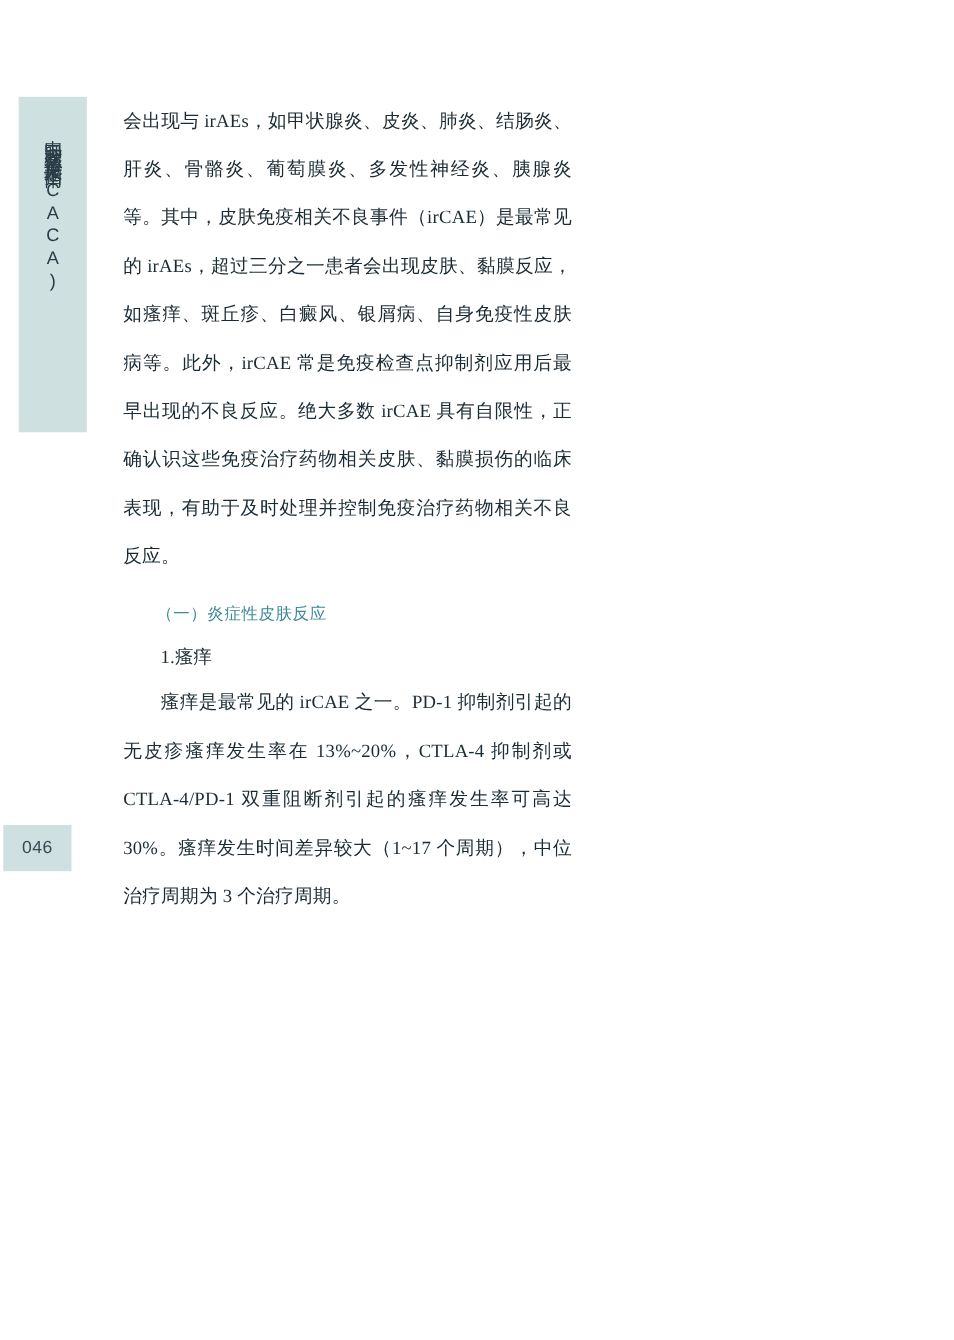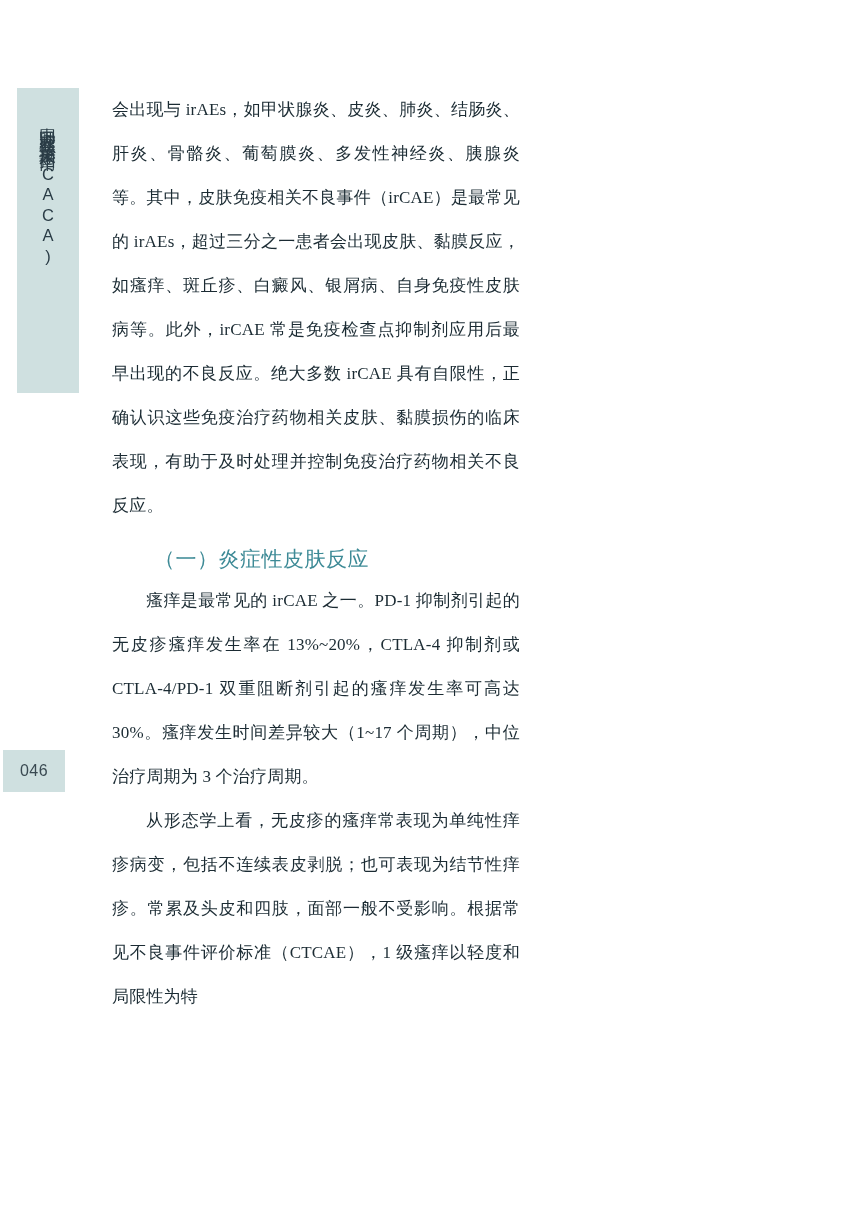--- a/index.html
+++ b/index.html
@@ -73,21 +73,21 @@
     line-height: 44px;
     color: #1b2b33;
     text-align: justify;
     text-justify: inter-ideograph;
     letter-spacing: 0.2px;
   }
   p.indent-2 { text-indent: 2em; }
 
   .section-head {
     margin: 12px 0 2px 0;
-    font-size: 21px;
+    font-size: 15px;
     line-height: 37px;
     color: #3d8a96;
     font-family: "Liberation Sans", "DejaVu Sans", sans-serif;
     text-indent: 2em;
     letter-spacing: 0.5px;
   }
 
   .sub-head {
     margin: 0;
     font-size: 17px;
@@ -105,17 +105,17 @@
 
 <div class="page-tab">
   <span class="pnum">046</span>
 </div>
 
 <div class="content">
   <p class="body-par">会出现与 irAEs，如甲状腺炎、皮炎、肺炎、结肠炎、肝炎、骨骼炎、葡萄膜炎、多发性神经炎、胰腺炎等。其中，皮肤免疫相关不良事件（irCAE）是最常见的 irAEs，超过三分之一患者会出现皮肤、黏膜反应，如瘙痒、斑丘疹、白癜风、银屑病、自身免疫性皮肤病等。此外，irCAE 常是免疫检查点抑制剂应用后最早出现的不良反应。绝大多数 irCAE 具有自限性，正确认识这些免疫治疗药物相关皮肤、黏膜损伤的临床表现，有助于及时处理并控制免疫治疗药物相关不良反应。</p>
 
   <div class="section-head">（一）炎症性皮肤反应</div>
 
+  <div class="sub-head">1.瘙痒</div>
 
   <p class="body-par indent-2">瘙痒是最常见的 irCAE 之一。PD-1 抑制剂引起的无皮疹瘙痒发生率在 13%~20%，CTLA-4 抑制剂或 CTLA-4/PD-1 双重阻断剂引起的瘙痒发生率可高达 30%。瘙痒发生时间差异较大（1~17 个周期），中位治疗周期为 3 个治疗周期。</p>
 
-  <p class="body-par indent-2">从形态学上看，无皮疹的瘙痒常表现为单纯性痒疹病变，包括不连续表皮剥脱；也可表现为结节性痒疹。常累及头皮和四肢，面部一般不受影响。根据常见不良事件评价标准（CTCAE），1 级瘙痒以轻度和局限性为特</p>
 </div>
 
 </body></html>

